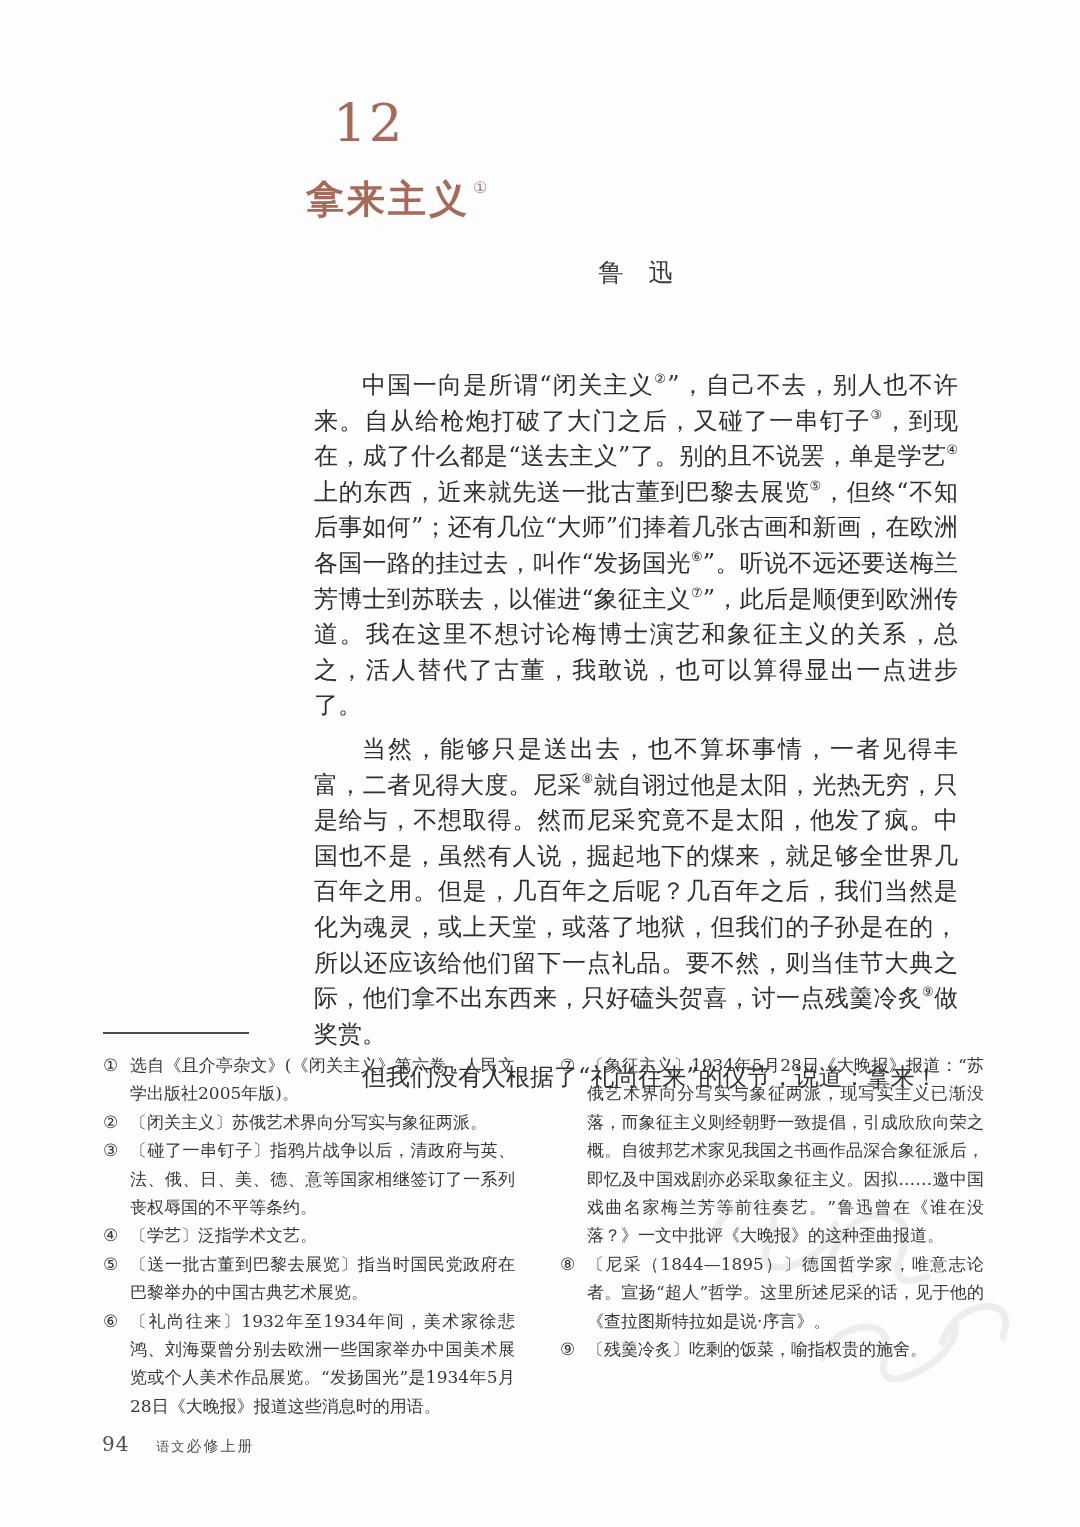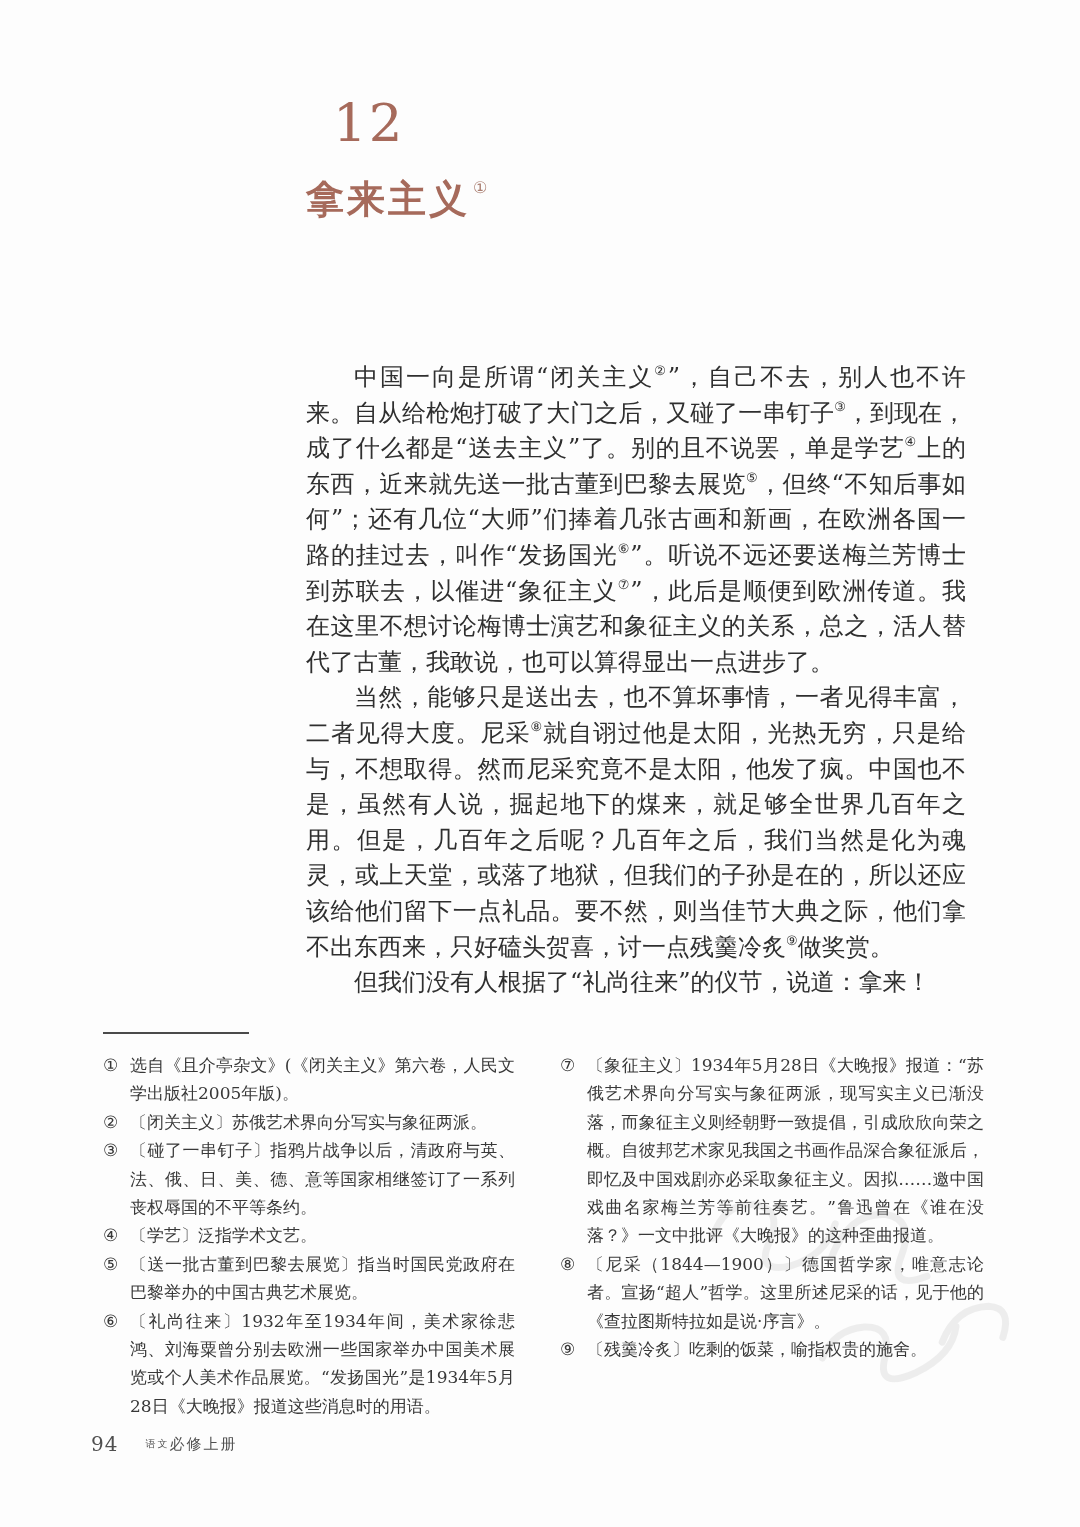--- a/index.html
+++ b/index.html
@@ -55,21 +55,21 @@
   }
   .body-text {
     position: absolute;
     left: 306px;
     top: 360px;
     width: 660px;
     font-size: 24px;
     line-height: 35.6px;
     text-align: justify;
   }
-  .body-text p { margin: 0; text-indent: 2em; }
+  .body-text p { margin: 8px; text-indent: 2em; }
   .ref {
     font-size: 13px;
     line-height: 0;
     vertical-align: 10px;
     letter-spacing: 0;
   }
   .fn-divider {
     position: absolute;
     left: 103px;
     top: 1032px;
@@ -86,48 +86,49 @@
     gap: 45px;
   }
   .fn-col { font-size: 17px; line-height: 28.4px; color: #383838; }
   .fn-col-left  { width: 412px; }
   .fn-col-right { width: 424px; }
   .fn-item { display: flex; align-items: flex-start; }
   .fn-marker { flex: 0 0 27px; }
   .fn-text { flex: 1 1 auto; text-align: justify; }
   .footer {
     position: absolute;
-    left: 91px;
+    left: 102px;
     top: 1432px;
     display: flex;
-    align-items: center;
+    align-items: flex-end;
     color: #4f4f4f;
   }
   .footer .pagenum { font-size: 20px; letter-spacing: 1px; }
-  .footer .subject { font-size: 10px; margin-left: 27px; letter-spacing: 2px; }
+  .footer .subject { font-size: 13px; margin-left: 27px; letter-spacing: 2px; }
   .footer .volume  { font-size: 15px; letter-spacing: 2px; }
   .watermark {
     position: absolute;
     left: 690px;
     top: 1060px;
     width: 390px;
     height: 400px;
     pointer-events: none;
     opacity: 0.10;
   }
 </style>
 </head>
 <body>
 
 <div class="page">
 
   <div class="lesson-number" style="color: rgb(166, 106, 91);">12</div>
 
   <h1 class="title" style="color: rgb(166, 106, 91);"><span>拿来主义</span><sup class="title-ref">①</sup></h1>
 
+  <div class="author">鲁　迅</div>
 
   <div class="body-text" id="body-container">
       <p>中国一向是所谓“闭关主义<sup class="ref">②</sup>”，自己不去，别人也不许来。自从给枪炮打破了大门之后，又碰了一串钉子<sup class="ref">③</sup>，到现在，成了什么都是“送去主义”了。别的且不说罢，单是学艺<sup class="ref">④</sup>上的东西，近来就先送一批古董到巴黎去展览<sup class="ref">⑤</sup>，但终“不知后事如何”；还有几位“大师”们捧着几张古画和新画，在欧洲各国一路的挂过去，叫作“发扬国光<sup class="ref">⑥</sup>”。听说不远还要送梅兰芳博士到苏联去，以催进“象征主义<sup class="ref">⑦</sup>”，此后是顺便到欧洲传道。我在这里不想讨论梅博士演艺和象征主义的关系，总之，活人替代了古董，我敢说，也可以算得显出一点进步了。</p>
       <p>当然，能够只是送出去，也不算坏事情，一者见得丰富，二者见得大度。尼采<sup class="ref">⑧</sup>就自诩过他是太阳，光热无穷，只是给与，不想取得。然而尼采究竟不是太阳，他发了疯。中国也不是，虽然有人说，掘起地下的煤来，就足够全世界几百年之用。但是，几百年之后呢？几百年之后，我们当然是化为魂灵，或上天堂，或落了地狱，但我们的子孙是在的，所以还应该给他们留下一点礼品。要不然，则当佳节大典之际，他们拿不出东西来，只好磕头贺喜，讨一点残羹冷炙<sup class="ref">⑨</sup>做奖赏。</p>
       <p>但我们没有人根据了“礼尚往来”的仪节，说道：拿来！</p>
     </div>
 
   <div class="fn-divider"></div>
 
   <div class="footnotes">
@@ -157,21 +158,21 @@
           <span class="fn-text">〔礼尚往来〕1932年至1934年间，美术家徐悲鸿、刘海粟曾分别去欧洲一些国家举办中国美术展览或个人美术作品展览。“发扬国光”是1934年5月28日《大晚报》报道这些消息时的用语。</span>
         </div>
       </div>
     <div class="fn-col fn-col-right" id="fn-right">
         <div class="fn-item">
           <span class="fn-marker">⑦</span>
           <span class="fn-text">〔象征主义〕1934年5月28日《大晚报》报道：“苏俄艺术界向分写实与象征两派，现写实主义已渐没落，而象征主义则经朝野一致提倡，引成欣欣向荣之概。自彼邦艺术家见我国之书画作品深合象征派后，即忆及中国戏剧亦必采取象征主义。因拟……邀中国戏曲名家梅兰芳等前往奏艺。”鲁迅曾在《谁在没落？》一文中批评《大晚报》的这种歪曲报道。</span>
         </div>
         <div class="fn-item">
           <span class="fn-marker">⑧</span>
-          <span class="fn-text">〔尼采（1844—1900）〕德国哲学家，唯意志论者。宣扬“超人”哲学。这里所述尼采的话，见于他的《查拉图斯特拉如是说·序言》。</span>
+          <span class="fn-text">〔尼采（1844—1895）〕德国哲学家，唯意志论者。宣扬“超人”哲学。这里所述尼采的话，见于他的《查拉图斯特拉如是说·序言》。</span>
         </div>
         <div class="fn-item">
           <span class="fn-marker">⑨</span>
           <span class="fn-text">〔残羹冷炙〕吃剩的饭菜，喻指权贵的施舍。</span>
         </div>
       </div>
   </div>
 
   <svg class="watermark" viewBox="0 0 390 400" xmlns="http://www.w3.org/2000/svg">
     <g fill="none" stroke="#6b6b6b" stroke-width="7" stroke-linecap="round" transform="rotate(-32 195 200)">

